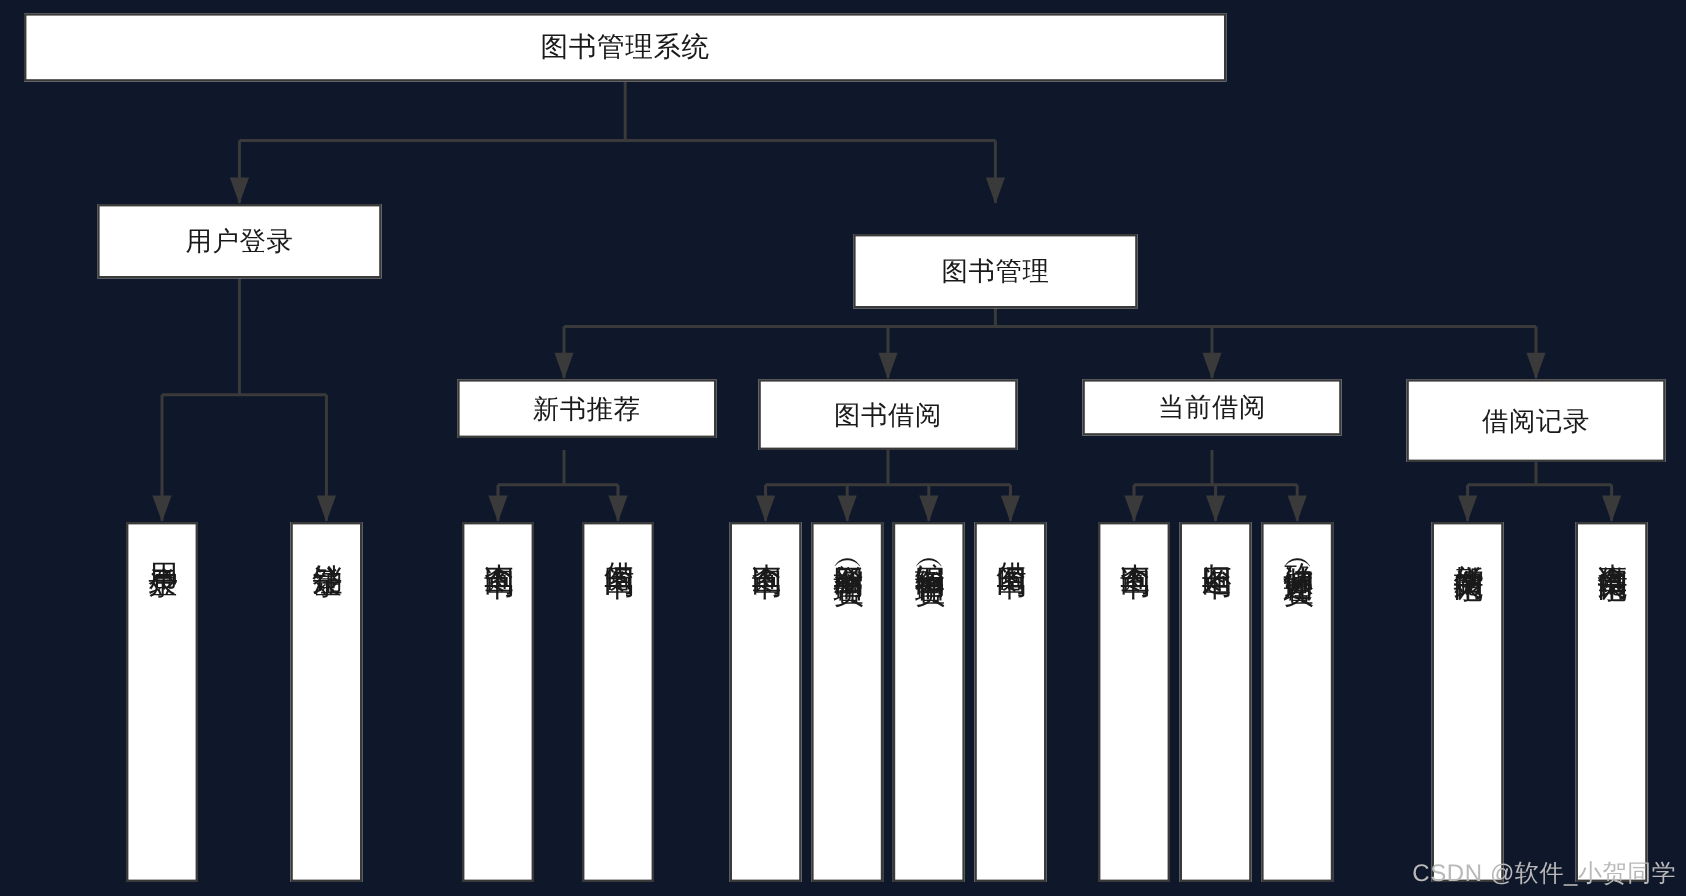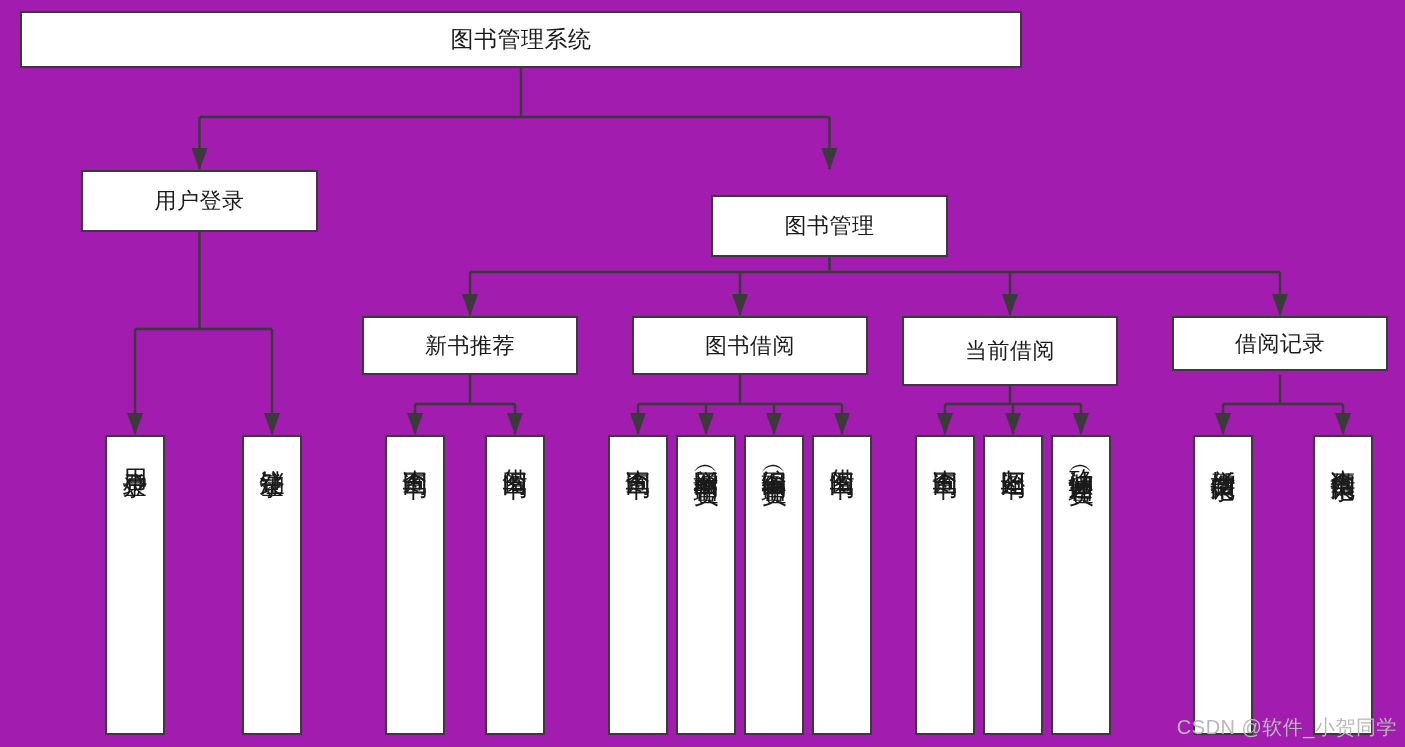--- a/index.html
+++ b/index.html
@@ -8,21 +8,21 @@
     padding: 0;
     background: #ffffff;
   }
   body {
     font-family: "Liberation Sans", "DejaVu Sans", sans-serif;
   }
   #diagram-root {
     position: relative;
     width: 1405px;
     height: 747px;
-    background: #a21caf;
+    background: #0f172a;
     overflow: hidden;
   }
   #edge-layer {
     position: absolute;
     left: 0;
     top: 0;
     width: 1405px;
     height: 747px;
     pointer-events: none;
   }
@@ -136,30 +136,30 @@
     <span class="node-label">图书管理系统</span>
   </div>
 
   <div class="node horiz" style="left:81px;top:170px;width:237px;height:62px;">
     <span class="node-label">用户登录</span>
   </div>
   <div class="node horiz" style="left:711px;top:170px;width:237px;height:62px;margin-top:25px;">
     <span class="node-label">图书管理</span>
   </div>
 
-  <div class="node horiz" style="left:362px;top:316px;width:216px;height:59px;justify-content:center;">
+  <div class="node horiz" style="left:381px;top:316px;width:216px;height:49px;justify-content:center;">
     <span class="node-label">新书推荐</span>
   </div>
-  <div class="node horiz" style="left:632px;top:316px;width:236px;height:59px;">
+  <div class="node horiz" style="left:632px;top:316px;width:216px;height:59px;">
     <span class="node-label">图书借阅</span>
   </div>
-  <div class="node horiz" style="left:902px;top:316px;width:216px;height:70px;">
+  <div class="node horiz" style="left:902px;top:316px;width:216px;height:47px;">
     <span class="node-label">当前借阅</span>
   </div>
-  <div class="node horiz" style="left:1172px;top:316px;width:216px;height:55px;">
+  <div class="node horiz" style="left:1172px;top:316px;width:216px;height:69px;">
     <span class="node-label">借阅记录</span>
   </div>
 
   <div class="node vert" style="left:105px;top:435px;width:60px;height:300px;">
     <span class="node-label">用户登录</span>
   </div>
   <div class="node vert" style="left:242px;top:435px;width:60px;height:300px;">
     <span class="node-label">注销登录</span>
   </div>
 

